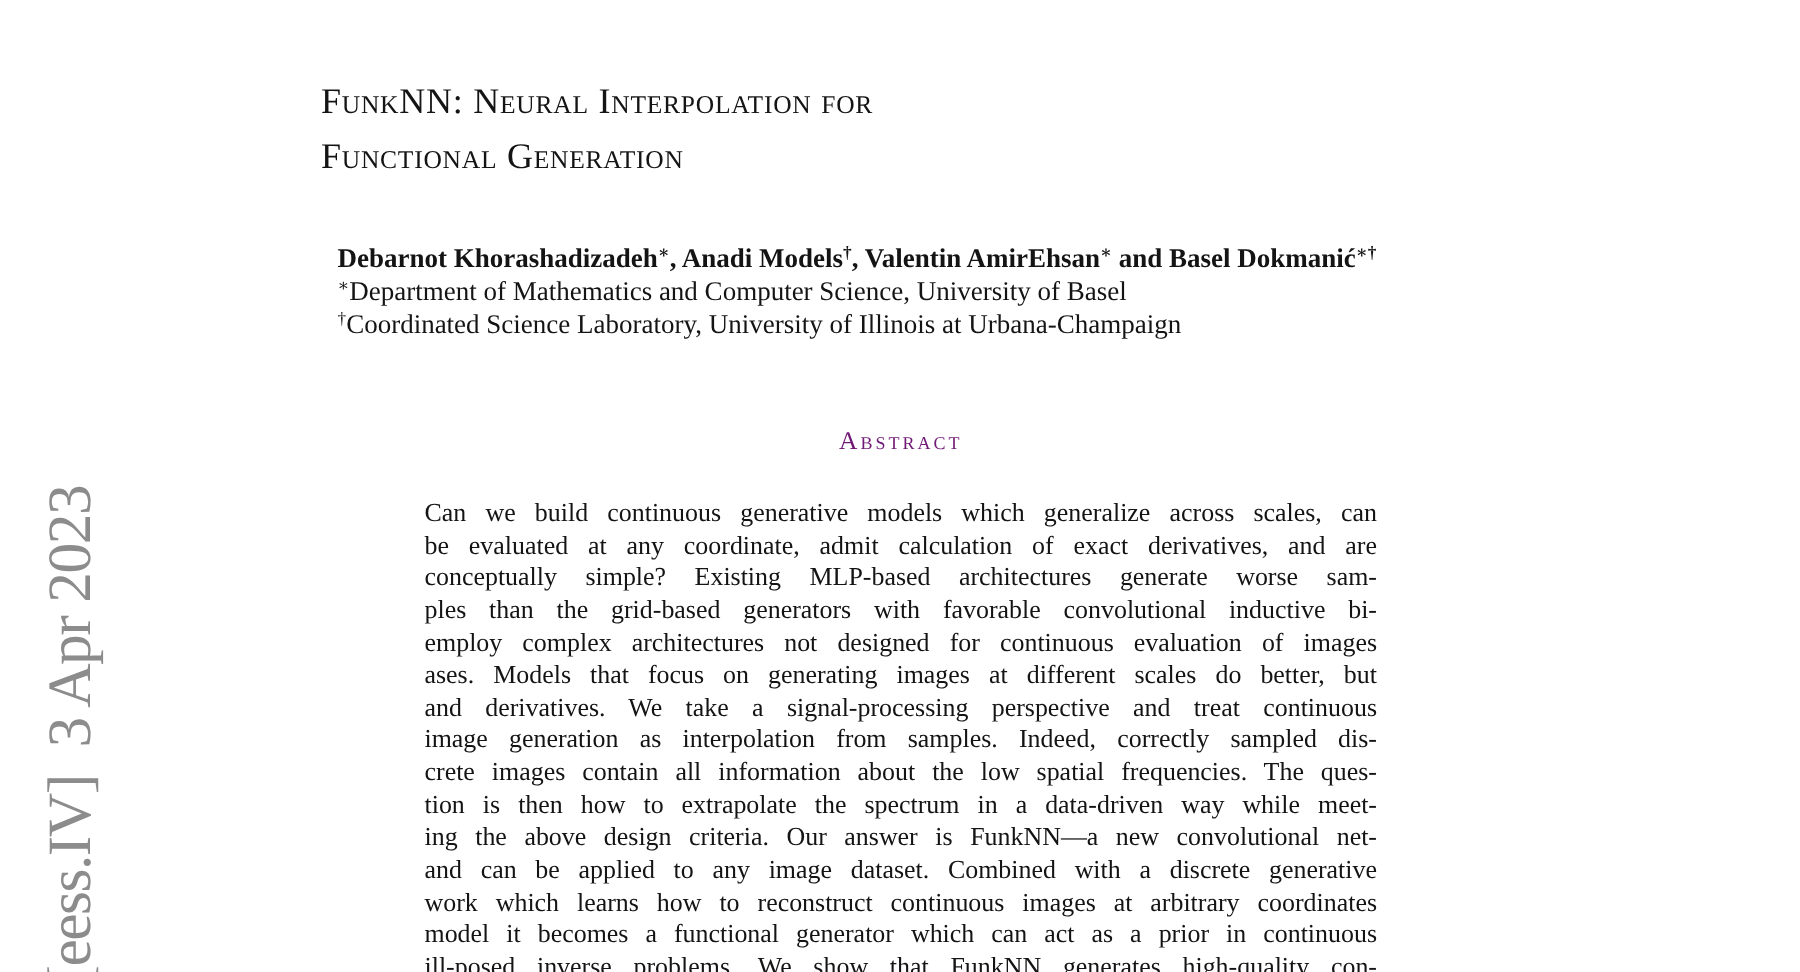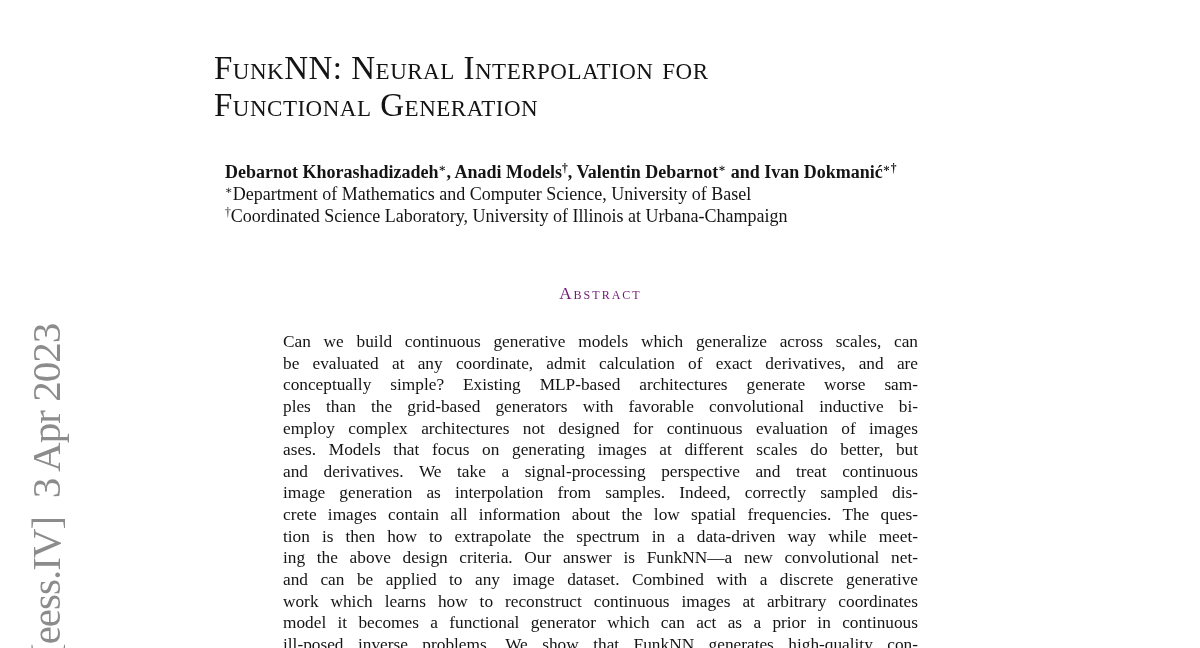--- a/index.html
+++ b/index.html
@@ -22,21 +22,21 @@
     transform-origin: 0 0;
     font-size: 41px;
     letter-spacing: -1px;
     color: #8c8c8c;
     white-space: pre;
     line-height: 1;
   }
   .title-block {
     position: absolute;
     left: 214px; top: 50px;
-    font-size: 33px;
+    font-size: 24px;
     line-height: 36.5px;
     font-variant: small-caps;
     letter-spacing: 0.5px;
     color: #141414;
     white-space: nowrap;
   }
   .authors-block {
     position: absolute;
     left: 225px; top: 161px;
     font-size: 18px;
@@ -82,21 +82,21 @@
 
   <div class="arxiv-stamp">[eess.IV]  3 Apr 2023</div>
 
   <div class="title-block">
     <div>FunkNN: Neural Interpolation for</div>
     <div>Functional Generation</div>
   </div>
 
   <div class="authors-block">
     <div class="authors-line">
-      <span>Debarnot Khorashadizadeh</span><sup class="mark">∗</sup><span>, </span><span>Anadi Models</span><sup class="mark">†</sup><span>, </span><span>Valentin Debarnot</span><sup class="mark">∗</sup><span> and </span><span>Ivan Dokmanić</span><sup class="mark">∗†</sup>
+      <span>Debarnot Khorashadizadeh</span><sup class="mark">∗</sup><span>, </span><span>Anadi Models</span><sup class="mark">†</sup><span>, </span><span>Valentin AmirEhsan</span><sup class="mark">∗</sup><span> and </span><span>Basel Dokmanić</span><sup class="mark">∗†</sup>
     </div>
     <div class="affiliation-line">
       <sup class="mark">∗</sup><span>Department of Mathematics and Computer Science, University of Basel</span>
     </div>
     <div class="affiliation-line">
       <sup class="mark">†</sup><span>Coordinated Science Laboratory, University of Illinois at Urbana-Champaign</span>
     </div>
   </div>
 
   <div class="abstract-heading">Abstract</div>

